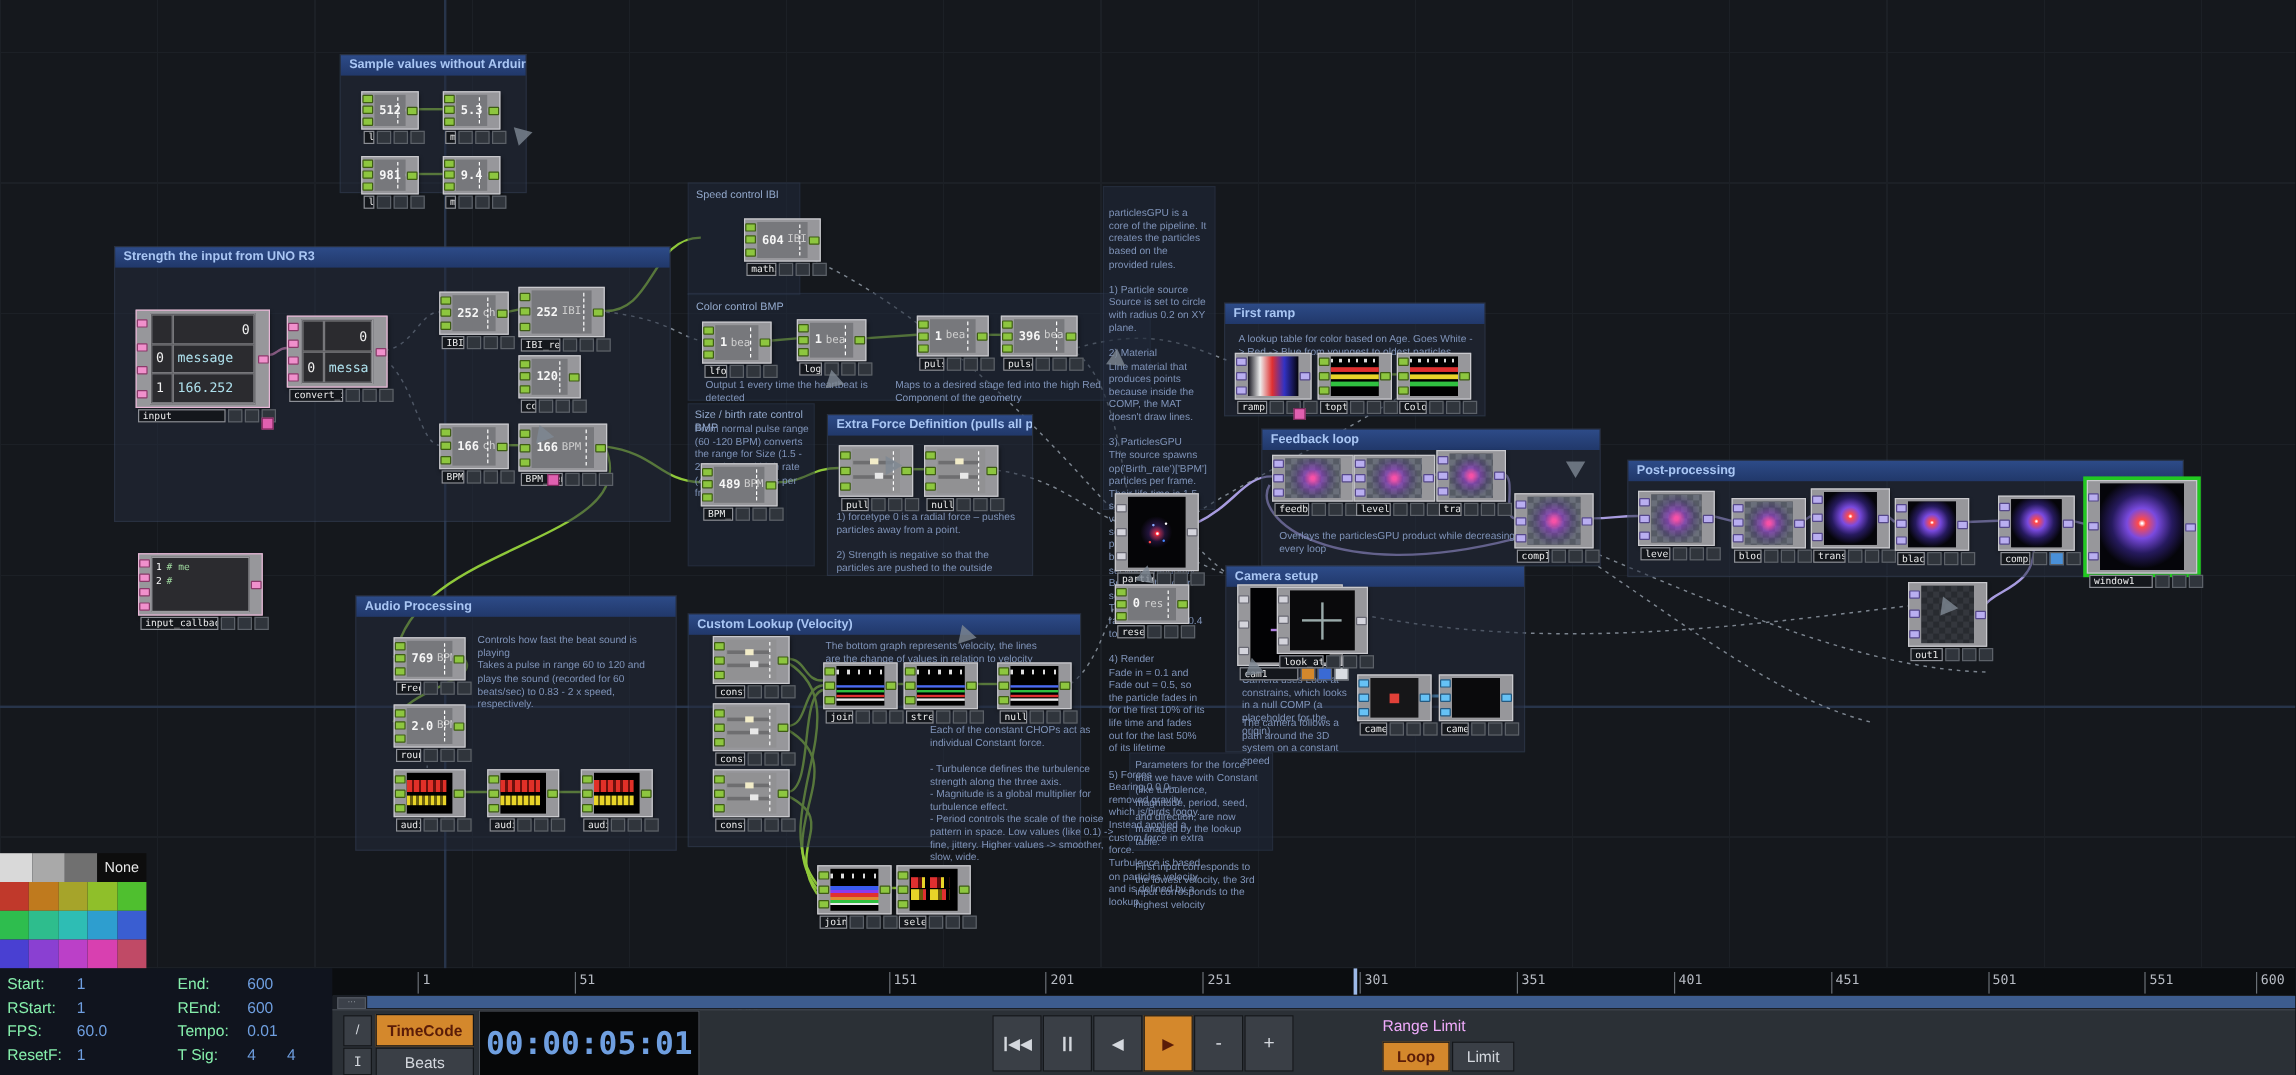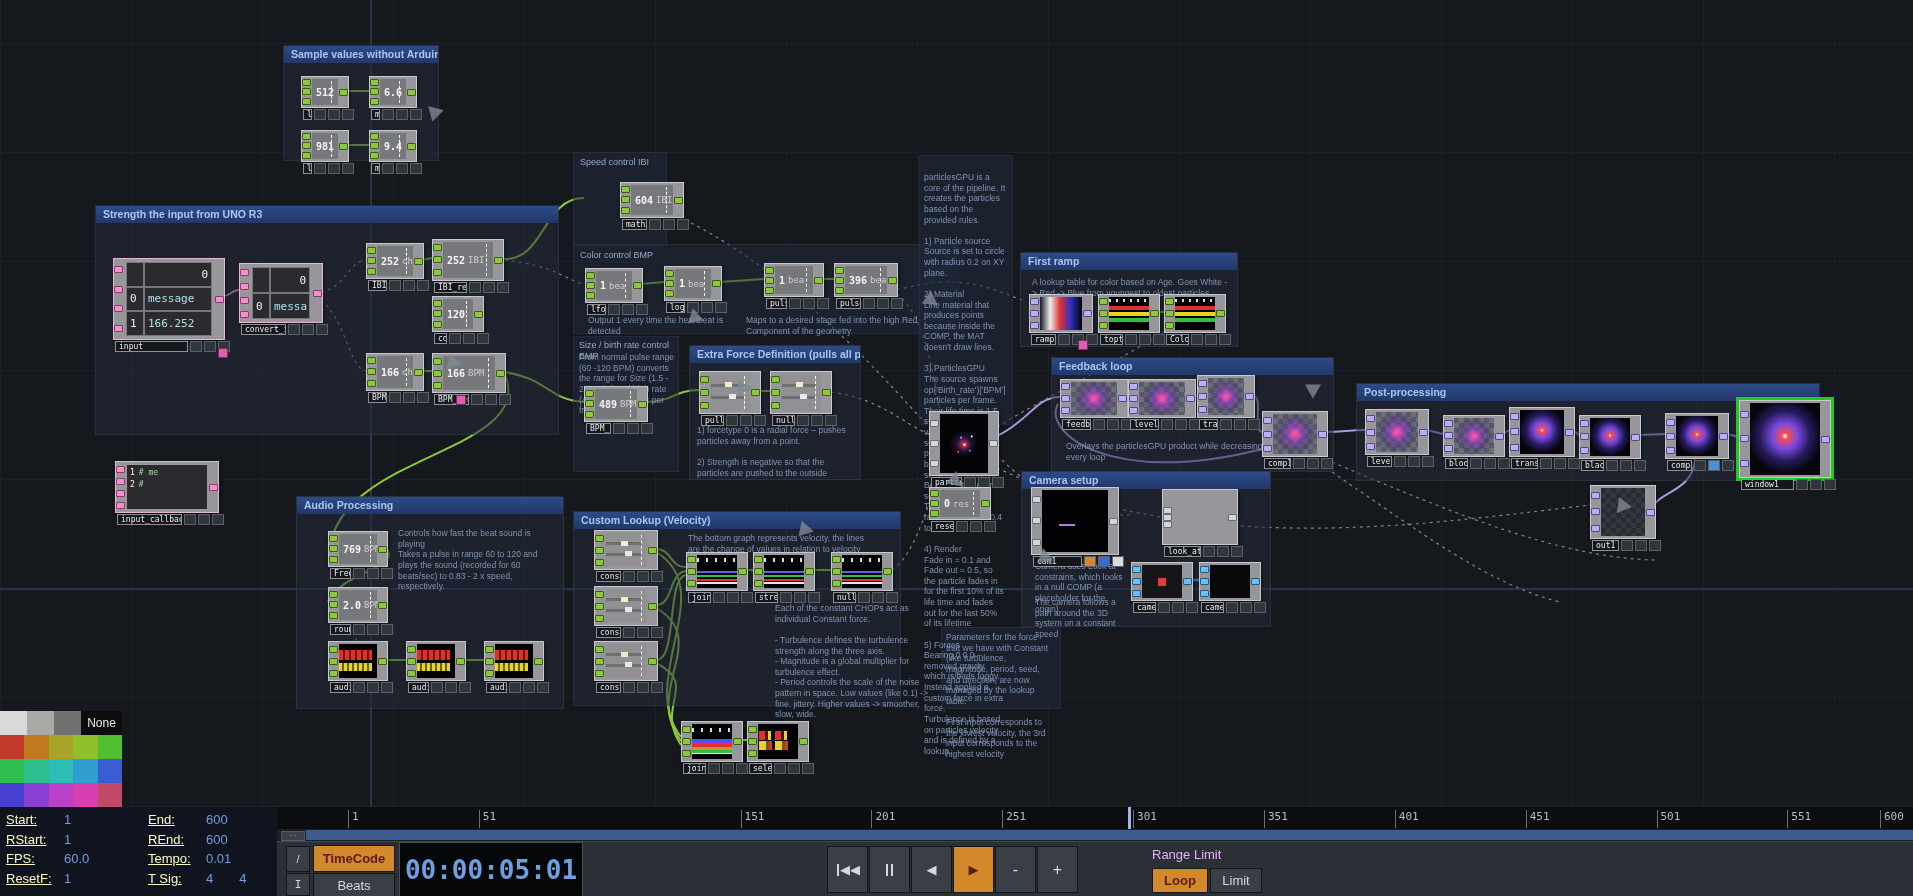--- a/index.html
+++ b/index.html
@@ -107,21 +107,21 @@
             border-top:8px solid transparent;border-bottom:8px solid transparent;opacity:.8;}
   
   #palette{position:absolute;left:0;top:711px;width:122px;height:96px;display:flex;flex-direction:column;}
   #palette .prow{display:flex;height:24px;}
   #palette .sw{flex:1;}
   #palette .none{width:41px;background:#0d0d0d;color:#e8e8e8;font-size:12px;display:flex;align-items:center;justify-content:center;}
   #params{position:absolute;left:0;top:807px;width:277px;height:89px;background:#10141e;
           color:#c9cdd5;font-size:13px;}
   #params .col{position:absolute;top:5px;}
   #params .prow{height:19.5px;display:flex;}
-  #params .pl{width:58px;color:#fef9c3;text-decoration:underline;}
+  #params .pl{width:58px;color:#86efac;}
   #params .pv{color:#6f9fe0;}
   #params .pv2{color:#6f9fe0;margin-left:26px;}
   #ruler{position:absolute;left:277px;top:807px;width:1636px;height:22px;background:#0b0d10;border-bottom:1px solid #000;}
   .tick{position:absolute;top:3px;color:#b8bcc4;font:11px "DejaVu Sans Mono",monospace;
         border-left:1px solid #6a6f76;padding-left:3px;height:18px;}
   #playhead{position:absolute;top:0;width:3px;height:22px;background:#9db9e8;}
   #rangebar{position:absolute;left:277px;top:829px;width:1636px;height:12px;background:#1a1e25;}
   #rangehandle{position:absolute;left:4px;top:2px;width:22px;height:8px;background:#3c414a;color:#9aa0a8;
                font-size:7px;line-height:7px;text-align:center;border:1px solid #545962;}
   #rangefill{position:absolute;left:29px;top:1px;right:0;height:10px;background:#3d5c8e;}
@@ -294,21 +294,21 @@
             <div class="flag"></div>
           </div>
         </div>
         <div class="node fam-chop" style="left: 369px; top: 76px; width: 46px; height: 30px;">
           <div class="rail">
             <div class="stub"></div>
             <div class="stub"></div>
             <div class="stub"></div>
           </div>
           <div class="thumb d-value">
-            <b>6.6</b>
+            <b>5.3</b>
             <i>cha</i>
           </div>
           <div class="rail r">
             <div class="stub"></div>
           </div>
           <div class="nlabelrow">
             <div class="nlabel">math5</div>
             <div class="flag"></div>
             <div class="flag"></div>
             <div class="flag"></div>
@@ -1067,21 +1067,21 @@
           <div class="rail r">
             <div class="stub"></div>
           </div>
           <div class="nlabelrow">
             <div class="nlabel">cam1</div>
             <div class="flag" style="background: rgb(212, 136, 44);"></div>
             <div class="flag" style="background: rgb(58, 106, 212);"></div>
             <div class="flag" style="background: rgb(216, 220, 226);"></div>
           </div>
         </div>
-        <div class="node fam-comp" style="left: 1162px; top: 489px; width: 74px; height: 54px; align-items: center;">
+        <div class="node fam-comp" style="left: 1064px; top: 489px; width: 74px; height: 54px;">
           <div class="rail">
             <div class="stub"></div>
             <div class="stub"></div>
             <div class="stub"></div>
           </div>
           <div class="thumb d-cross"></div>
           <div class="rail r">
             <div class="stub"></div>
           </div>
           <div class="nlabelrow">

